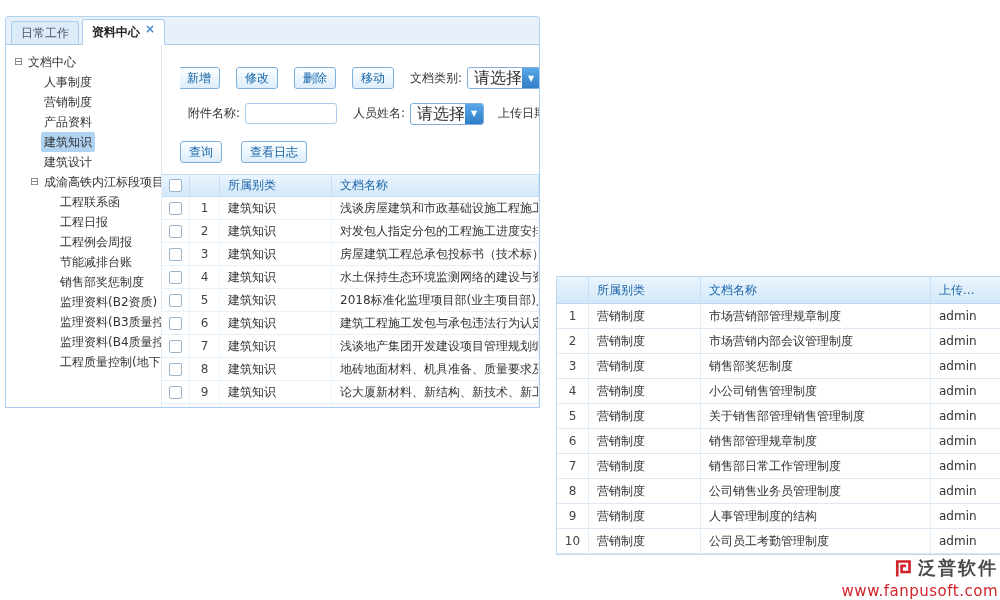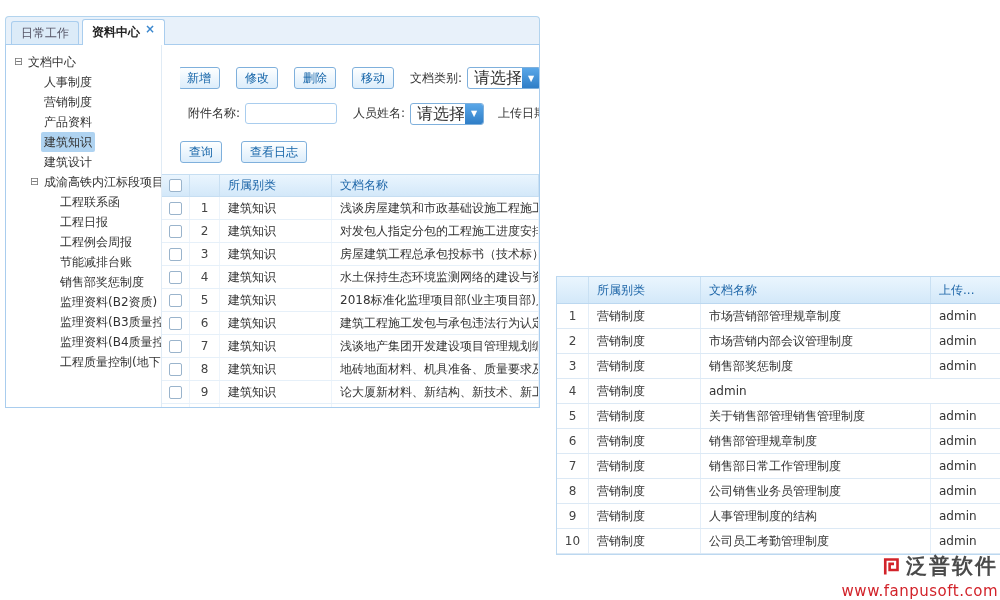--- a/index.html
+++ b/index.html
@@ -108,21 +108,21 @@
   .float-table .trow > span { border-right:1px solid #E4EEF8; }
   .c2-num { width:32px; flex:0 0 32px; text-align:center; color:#444; overflow:hidden; }
   .c2-cat { width:112px; flex:0 0 112px; padding-left:8px; overflow:hidden; white-space:nowrap; }
   .c2-name { width:230px; flex:0 0 230px; padding-left:8px; overflow:hidden; white-space:nowrap; }
   .c2-up { flex:1; padding-left:8px; overflow:hidden; white-space:nowrap; }
 
   
   .brand { position:absolute; right:2px; bottom:8px; text-align:right; }
   .brand-row { display:flex; align-items:center; justify-content:flex-end; gap:5px; }
   .brand-logo { width:21px; height:21px; }
-  .brand-name { font-size:21px; font-weight:bold; color:#4A4A4A; letter-spacing:2px; }
+  .brand-name { font-size:18px; font-weight:bold; color:#4A4A4A; letter-spacing:2px; }
   .brand-url { font-size:15px; color:#D2232A; margin-top:2px; letter-spacing:0.5px; }
 </style>
 </head>
 <body>
 
 <div class="stage">
 
   <div class="window">
 
     <div class="tabbar">
@@ -351,20 +351,21 @@
       </div>
       <div class="trow">
         <span class="c2-num">3</span>
         <span class="c2-cat">营销制度</span>
         <span class="c2-name">销售部奖惩制度</span>
         <span class="c2-up">admin</span>
       </div>
       <div class="trow">
         <span class="c2-num">4</span>
         <span class="c2-cat">营销制度</span>
+        <span class="c2-name">小公司销售管理制度</span>
         <span class="c2-up">admin</span>
       </div>
       <div class="trow">
         <span class="c2-num">5</span>
         <span class="c2-cat">营销制度</span>
         <span class="c2-name">关于销售部管理销售管理制度</span>
         <span class="c2-up">admin</span>
       </div>
       <div class="trow">
         <span class="c2-num">6</span>

